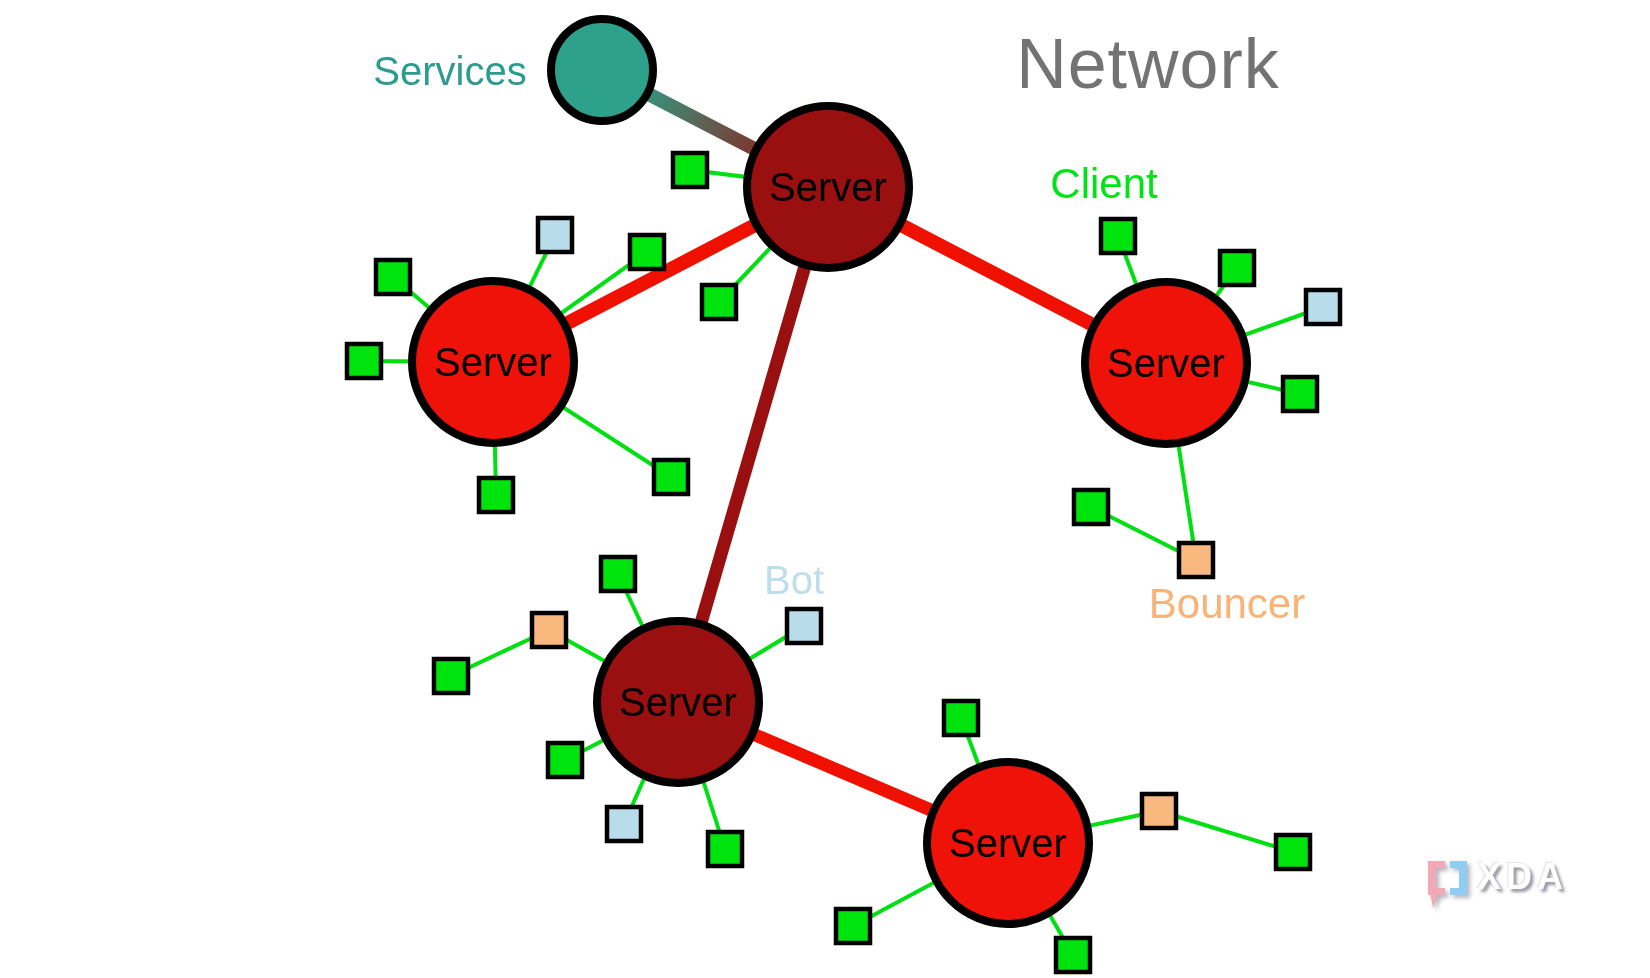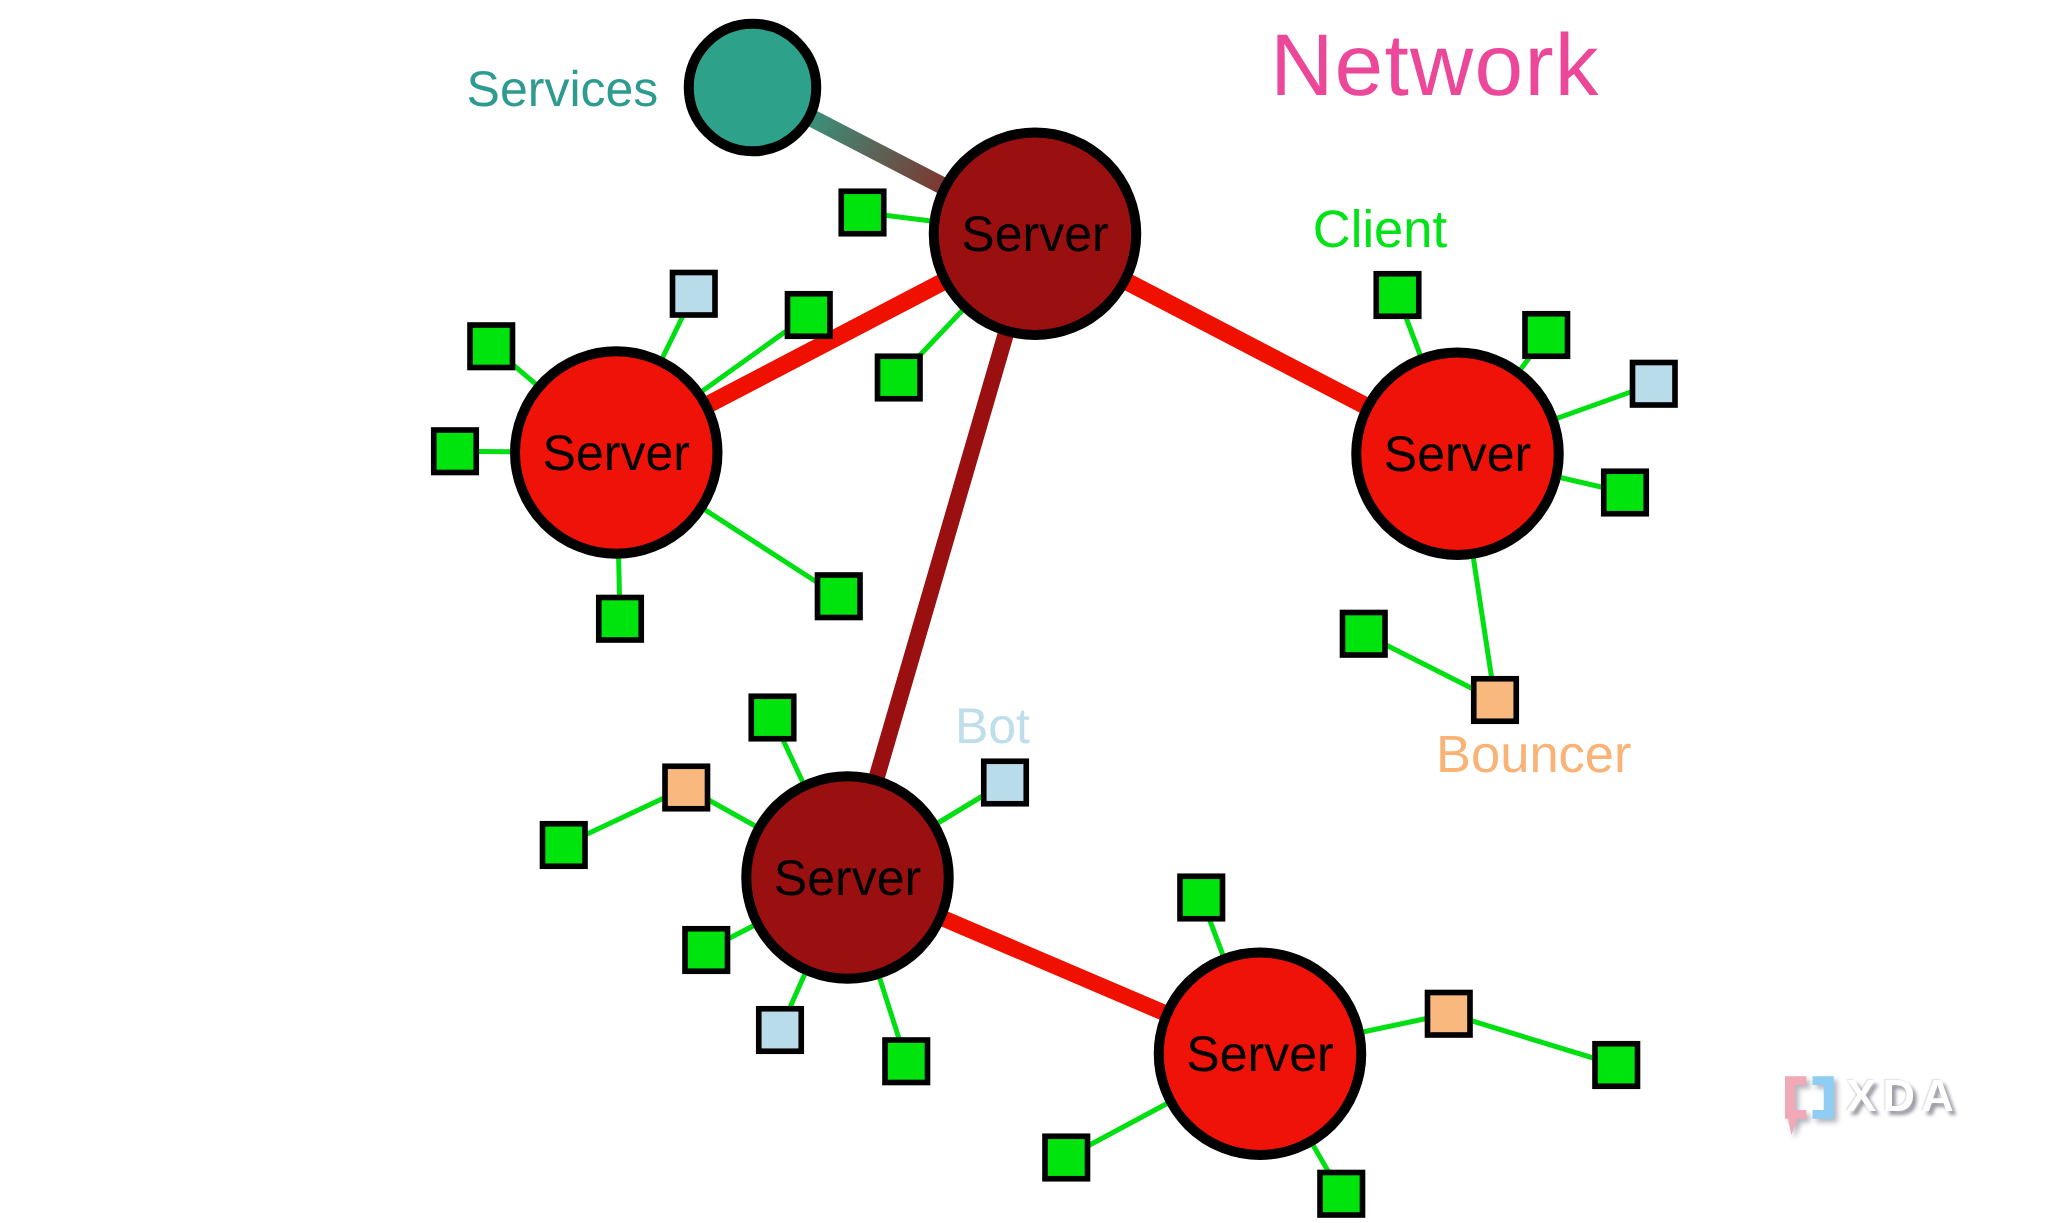--- a/index.html
+++ b/index.html
@@ -2,22 +2,22 @@
 <html><head>
 <meta charset="utf-8">
 <style>
   html,body{margin:0;padding:0;background:#ffffff;}
   body{width:1650px;height:978px;position:relative;overflow:hidden;
        font-family:"Liberation Sans","DejaVu Sans",sans-serif;}
   .stage{position:absolute;inset:0;}
   svg.topology{position:absolute;left:0;top:0;}
   svg.topology text{font-family:"Liberation Sans","DejaVu Sans",sans-serif;}
   .diagram-title{
-    position:absolute;left:1148px;top:12px;transform:translateX(-50%);
-    font-size:70px;font-weight:400;color:#ec4899;letter-spacing:1px;white-space:nowrap;
+    position:absolute;left:1148px;top:24px;transform:translateX(-50%);
+    font-size:70px;font-weight:400;color:#737373;letter-spacing:1px;white-space:nowrap;
   }
   .watermark{
     position:absolute;left:1428px;top:860px;display:flex;align-items:flex-start;gap:7px;justify-content:center;
   }
   .watermark .brackets{filter:drop-shadow(3px 3px 2px rgba(158,158,170,0.75));}
   .watermark .xda-text{
     font-size:36px;font-weight:700;letter-spacing:5px;color:#ffffff;line-height:34px;
     text-shadow:3px 3px 3px rgba(148,148,158,0.95), -1px -1px 1px rgba(205,205,212,0.6);
   }
 </style>

